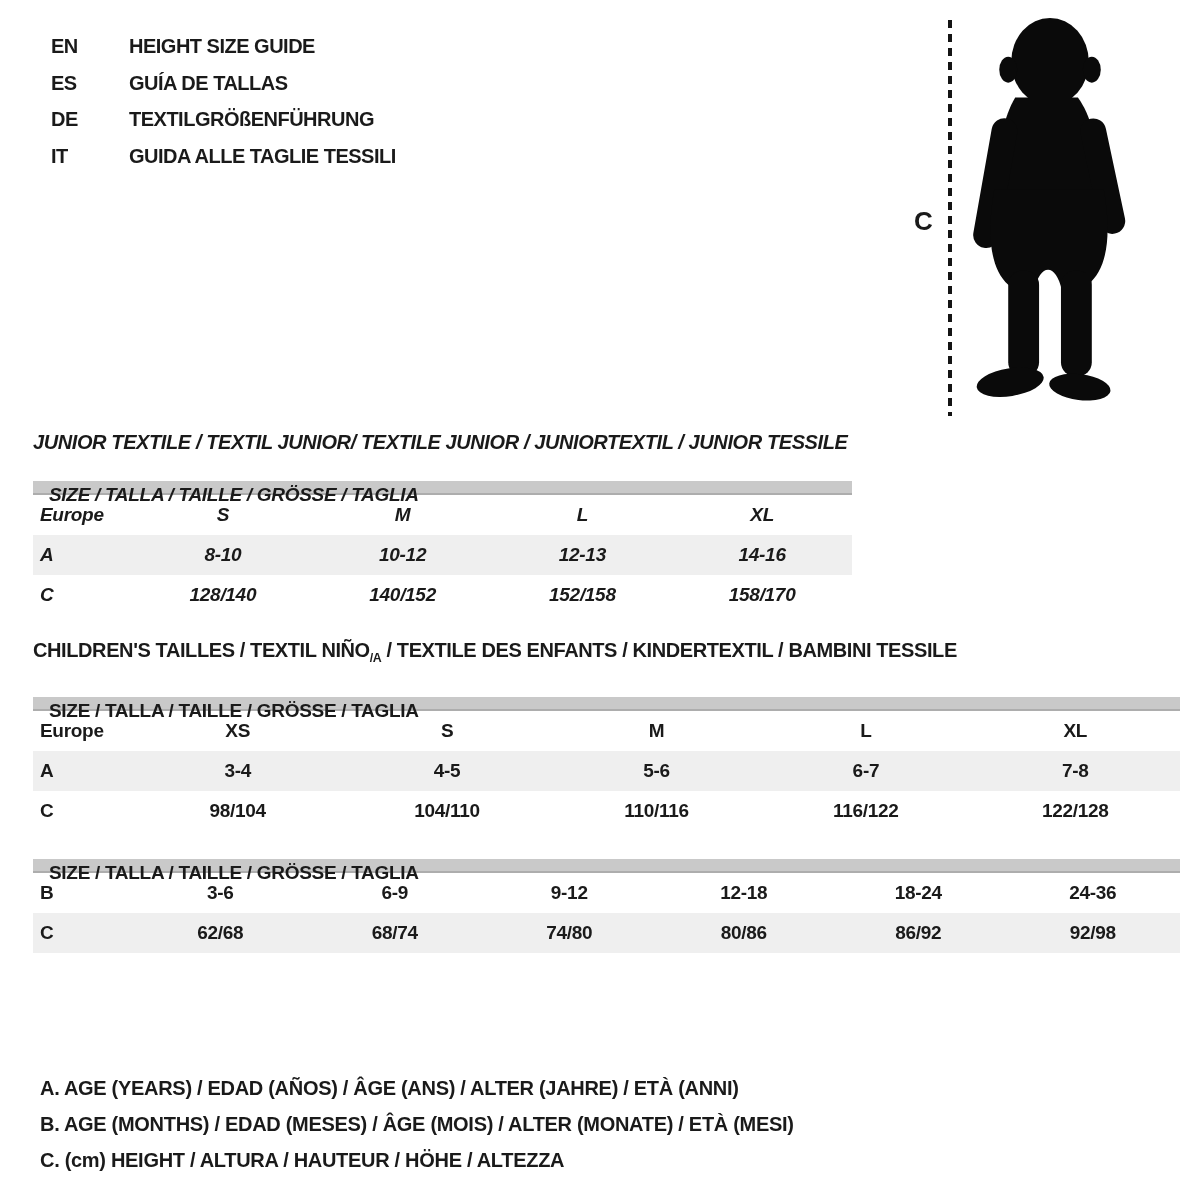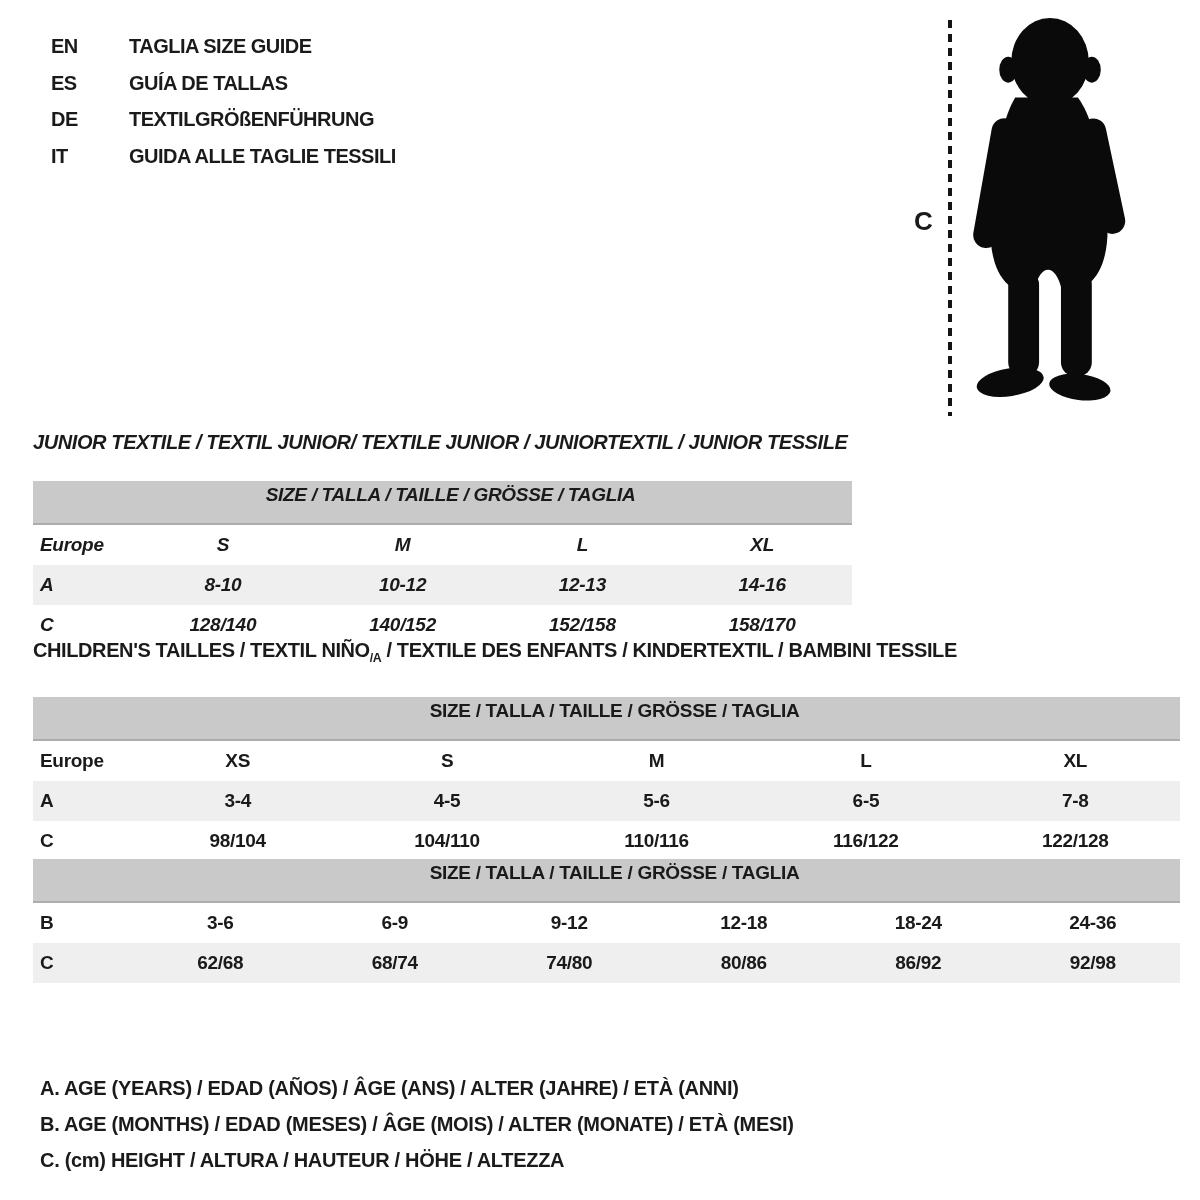--- a/index.html
+++ b/index.html
@@ -33,24 +33,24 @@
     background:repeating-linear-gradient(to bottom,#141414 0 8px,transparent 8px 14px);
   }
   .height-label{position:absolute;left:14px;top:206px;font-size:26px;}
   .silhouette{position:absolute;left:58px;top:12px;width:190px;height:408px;}
 
   
   .sec{position:absolute;left:33px;}
   .sec-title{font-size:20px;letter-spacing:-0.4px;line-height:24px;white-space:nowrap;}
   .sec-title .sub{font-size:0.62em;vertical-align:sub;}
   .size-bar{
-    margin-top:27px;height:44px;line-height:28px;
+    margin-top:27px;height:14px;line-height:28px;
     background:var(--header-bar);
     border-bottom:2px solid var(--header-bar-edge);
-    padding-left:16px;font-size:19px;letter-spacing:-0.3px;text-align:center;
+    padding-left:16px;font-size:19px;letter-spacing:-0.3px;
   }
   .t-row{
     display:grid;
     grid-template-columns:100px repeat(var(--n),1fr);
     align-items:center;height:40px;font-size:19px;letter-spacing:-0.3px;
   }
   .t-row.shaded{background:var(--row-shaded);}
   .cl{text-align:left;padding-left:7px;}
   .cc{text-align:center;}
 
@@ -64,21 +64,21 @@
   .legend{position:absolute;left:40px;top:1070px;font-size:20px;letter-spacing:-0.3px;line-height:36px;}
 </style>
 </head>
 <body>
 
 <div class="page">
 
   <div class="lang-block">
     <div class="lang-row">
       <span class="lang-code">EN</span>
-      <span class="lang-title">TAGLIA SIZE GUIDE</span>
+      <span class="lang-title">HEIGHT SIZE GUIDE</span>
     </div>
     <div class="lang-row">
       <span class="lang-code">ES</span>
       <span class="lang-title">GUÍA DE TALLAS</span>
     </div>
     <div class="lang-row">
       <span class="lang-code">DE</span>
       <span class="lang-title">TEXTILGRÖßENFÜHRUNG</span>
     </div>
     <div class="lang-row">
@@ -142,21 +142,21 @@
       <span class="cc">S</span>
       <span class="cc">M</span>
       <span class="cc">L</span>
       <span class="cc">XL</span>
     </div>
     <div class="t-row shaded">
       <span class="cl">A</span>
       <span class="cc">3-4</span>
       <span class="cc">4-5</span>
       <span class="cc">5-6</span>
-      <span class="cc">6-5</span>
+      <span class="cc">6-7</span>
       <span class="cc">7-8</span>
     </div>
     <div class="t-row">
       <span class="cl">C</span>
       <span class="cc">98/104</span>
       <span class="cc">104/110</span>
       <span class="cc">110/116</span>
       <span class="cc">116/122</span>
       <span class="cc">122/128</span>
     </div>

